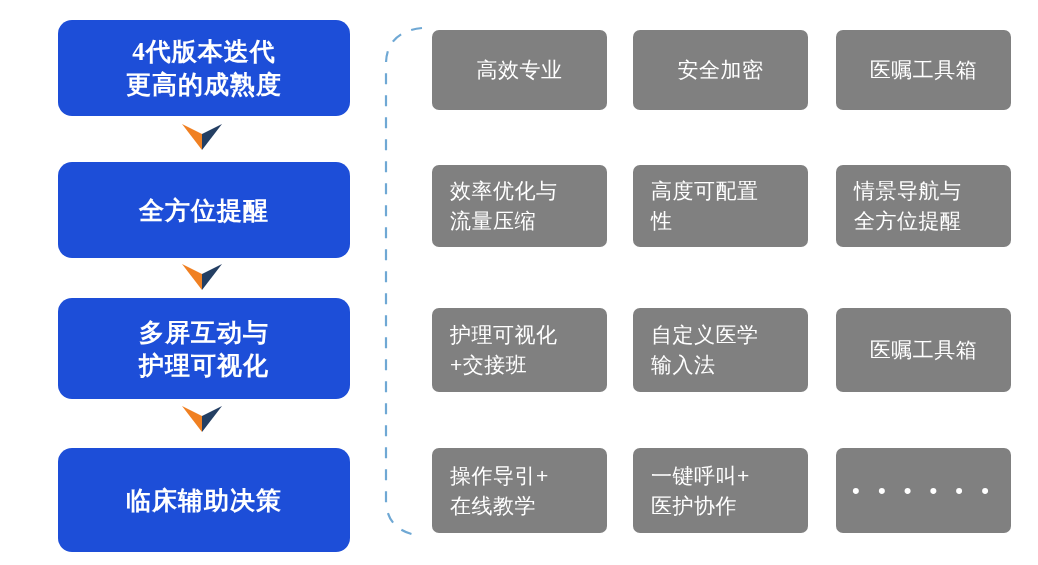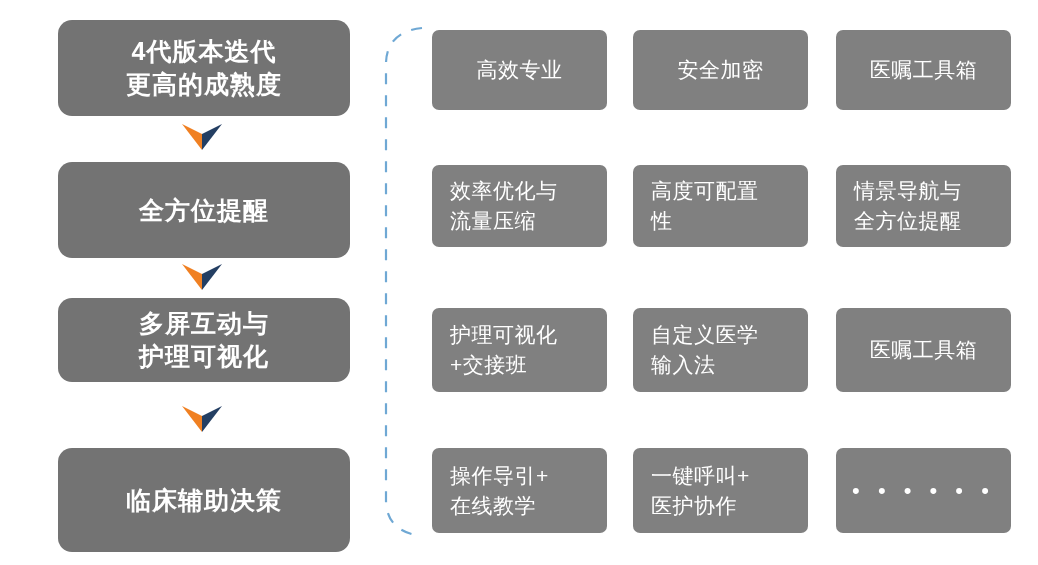--- a/index.html
+++ b/index.html
@@ -16,38 +16,39 @@
     height: 565px;
     background: #ffffff;
     overflow: hidden;
   }
 
   
   .stage-box {
     position: absolute;
     left: 58px;
     width: 292px;
-    background: #737373;
+    background: #1d4ed8;
     border-radius: 14px;
     display: flex;
     align-items: center;
     justify-content: center;
     text-align: center;
     color: #ffffff;
     font-size: 25px;
     font-weight: bold;
     line-height: 1.32;
     letter-spacing: 1px;
     box-sizing: border-box;
     padding: 12px 10px;
     white-space: pre-line;
+    font-family: Liberation Serif, serif;
   }
   .stage-1 { top: 20px;  height: 96px; }
   .stage-2 { top: 162px; height: 96px; }
-  .stage-3 { top: 298px; height: 84px; }
+  .stage-3 { top: 298px; height: 101px; }
   .stage-4 { top: 440px; height: 104px; margin-top: 8px; }
 
   
   .arrow {
     position: absolute;
     left: 182px;
     width: 40px;
     height: 28px;
   }
   .arrow-1 { top: 124px; }

